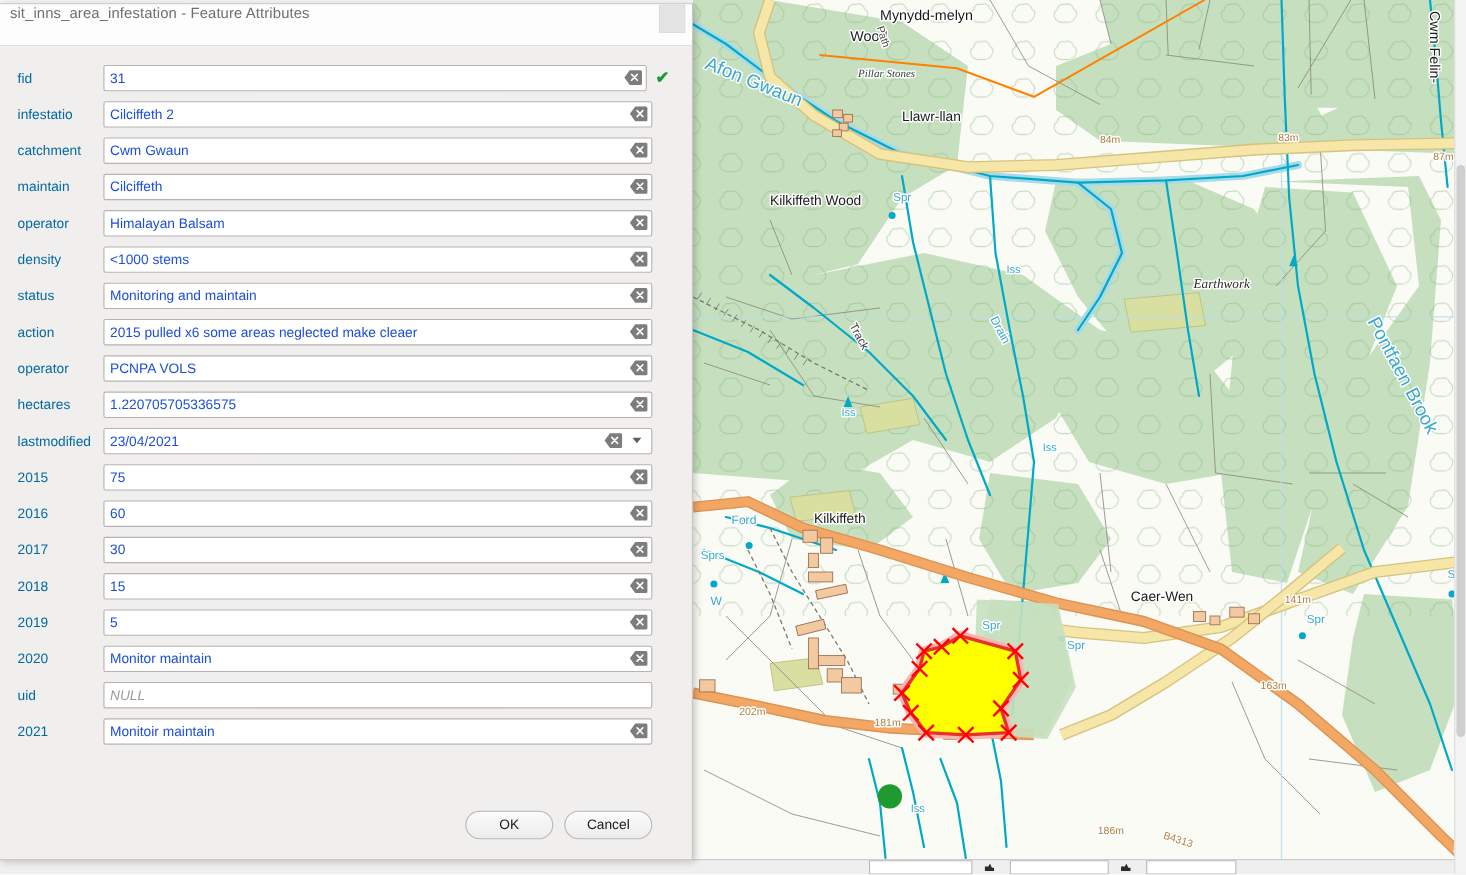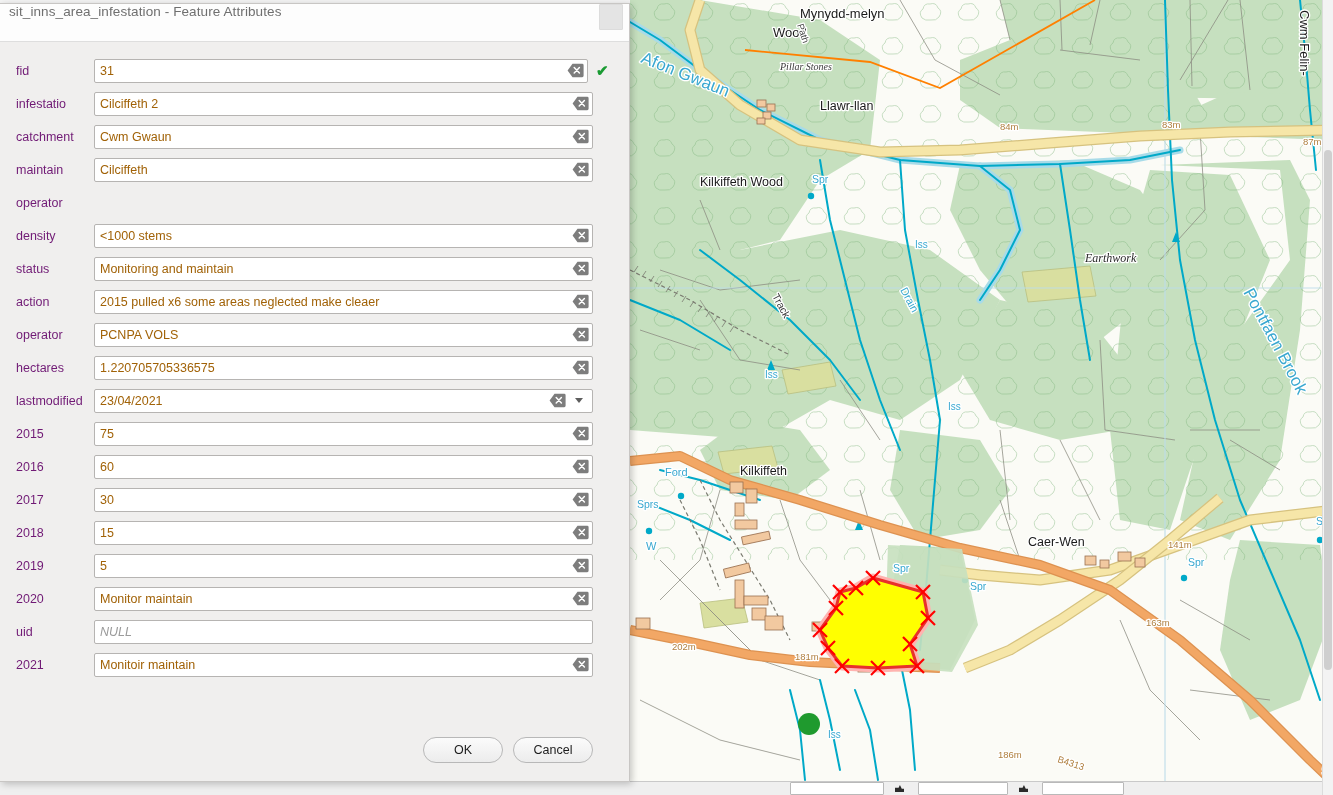--- a/index.html
+++ b/index.html
@@ -132,40 +132,40 @@
   .field-row {
     display: flex;
     align-items: center;
     height: 33px;
     margin-bottom: 0px;
   }
   .field-label {
     width: 78px;
     flex: none;
     font-size: 12.5px;
-    color: #701a75;
+    color: #0369a1;
     padding-right: 6px;
     box-sizing: border-box;
     white-space: nowrap;
   }
   .field-input-wrap {
     position: relative;
     flex: 1;
     height: 24px;
   }
   .field-input {
     width: 100%;
     height: 24px;
     box-sizing: border-box;
     border: 1px solid #b6b4b2;
     background: #ffffff;
     border-radius: 2px;
     font-family: "Liberation Sans", sans-serif;
     font-size: 12.5px;
-    color: #a16207;
+    color: #1d4ed8;
     padding: 0 28px 0 5px;
     outline: none;
   }
   .field-input::placeholder {
     color: #9b9b9b;
     font-style: italic;
   }
   .field-input.is-null {
     color: #9b9b9b;
     font-style: italic;
@@ -609,20 +609,26 @@
             <div class="field-label">maintain</div>
             <div class="field-input-wrap"><input type="text" class="field-input" value="Cilciffeth" style=""><button class="clear-btn">
                 <svg width="17" height="15" viewBox="0 0 17 15">
     <path d="M5.5 0.8 H15.2 a1.4 1.4 0 0 1 1.4 1.4 V12.8 a1.4 1.4 0 0 1 -1.4 1.4 H5.5 L0.6 7.5 Z" fill="#7d7d7d"></path>
     <path d="M7.2 4.6 L12.4 10.0 M12.4 4.6 L7.2 10.0" stroke="#ffffff" stroke-width="1.5" stroke-linecap="round"></path>
   </svg>
               </button></div>
           </div>
           <div class="field-row row-species">
             <div class="field-label">operator</div>
+            <div class="field-input-wrap"><input type="text" class="field-input" value="Himalayan Balsam" style=""><button class="clear-btn">
+                <svg width="17" height="15" viewBox="0 0 17 15">
+    <path d="M5.5 0.8 H15.2 a1.4 1.4 0 0 1 1.4 1.4 V12.8 a1.4 1.4 0 0 1 -1.4 1.4 H5.5 L0.6 7.5 Z" fill="#7d7d7d"></path>
+    <path d="M7.2 4.6 L12.4 10.0 M12.4 4.6 L7.2 10.0" stroke="#ffffff" stroke-width="1.5" stroke-linecap="round"></path>
+  </svg>
+              </button></div>
           </div>
           <div class="field-row row-density">
             <div class="field-label">density</div>
             <div class="field-input-wrap"><input type="text" class="field-input" value="&lt;1000 stems" style=""><button class="clear-btn">
                 <svg width="17" height="15" viewBox="0 0 17 15">
     <path d="M5.5 0.8 H15.2 a1.4 1.4 0 0 1 1.4 1.4 V12.8 a1.4 1.4 0 0 1 -1.4 1.4 H5.5 L0.6 7.5 Z" fill="#7d7d7d"></path>
     <path d="M7.2 4.6 L12.4 10.0 M12.4 4.6 L7.2 10.0" stroke="#ffffff" stroke-width="1.5" stroke-linecap="round"></path>
   </svg>
               </button></div>
           </div>

